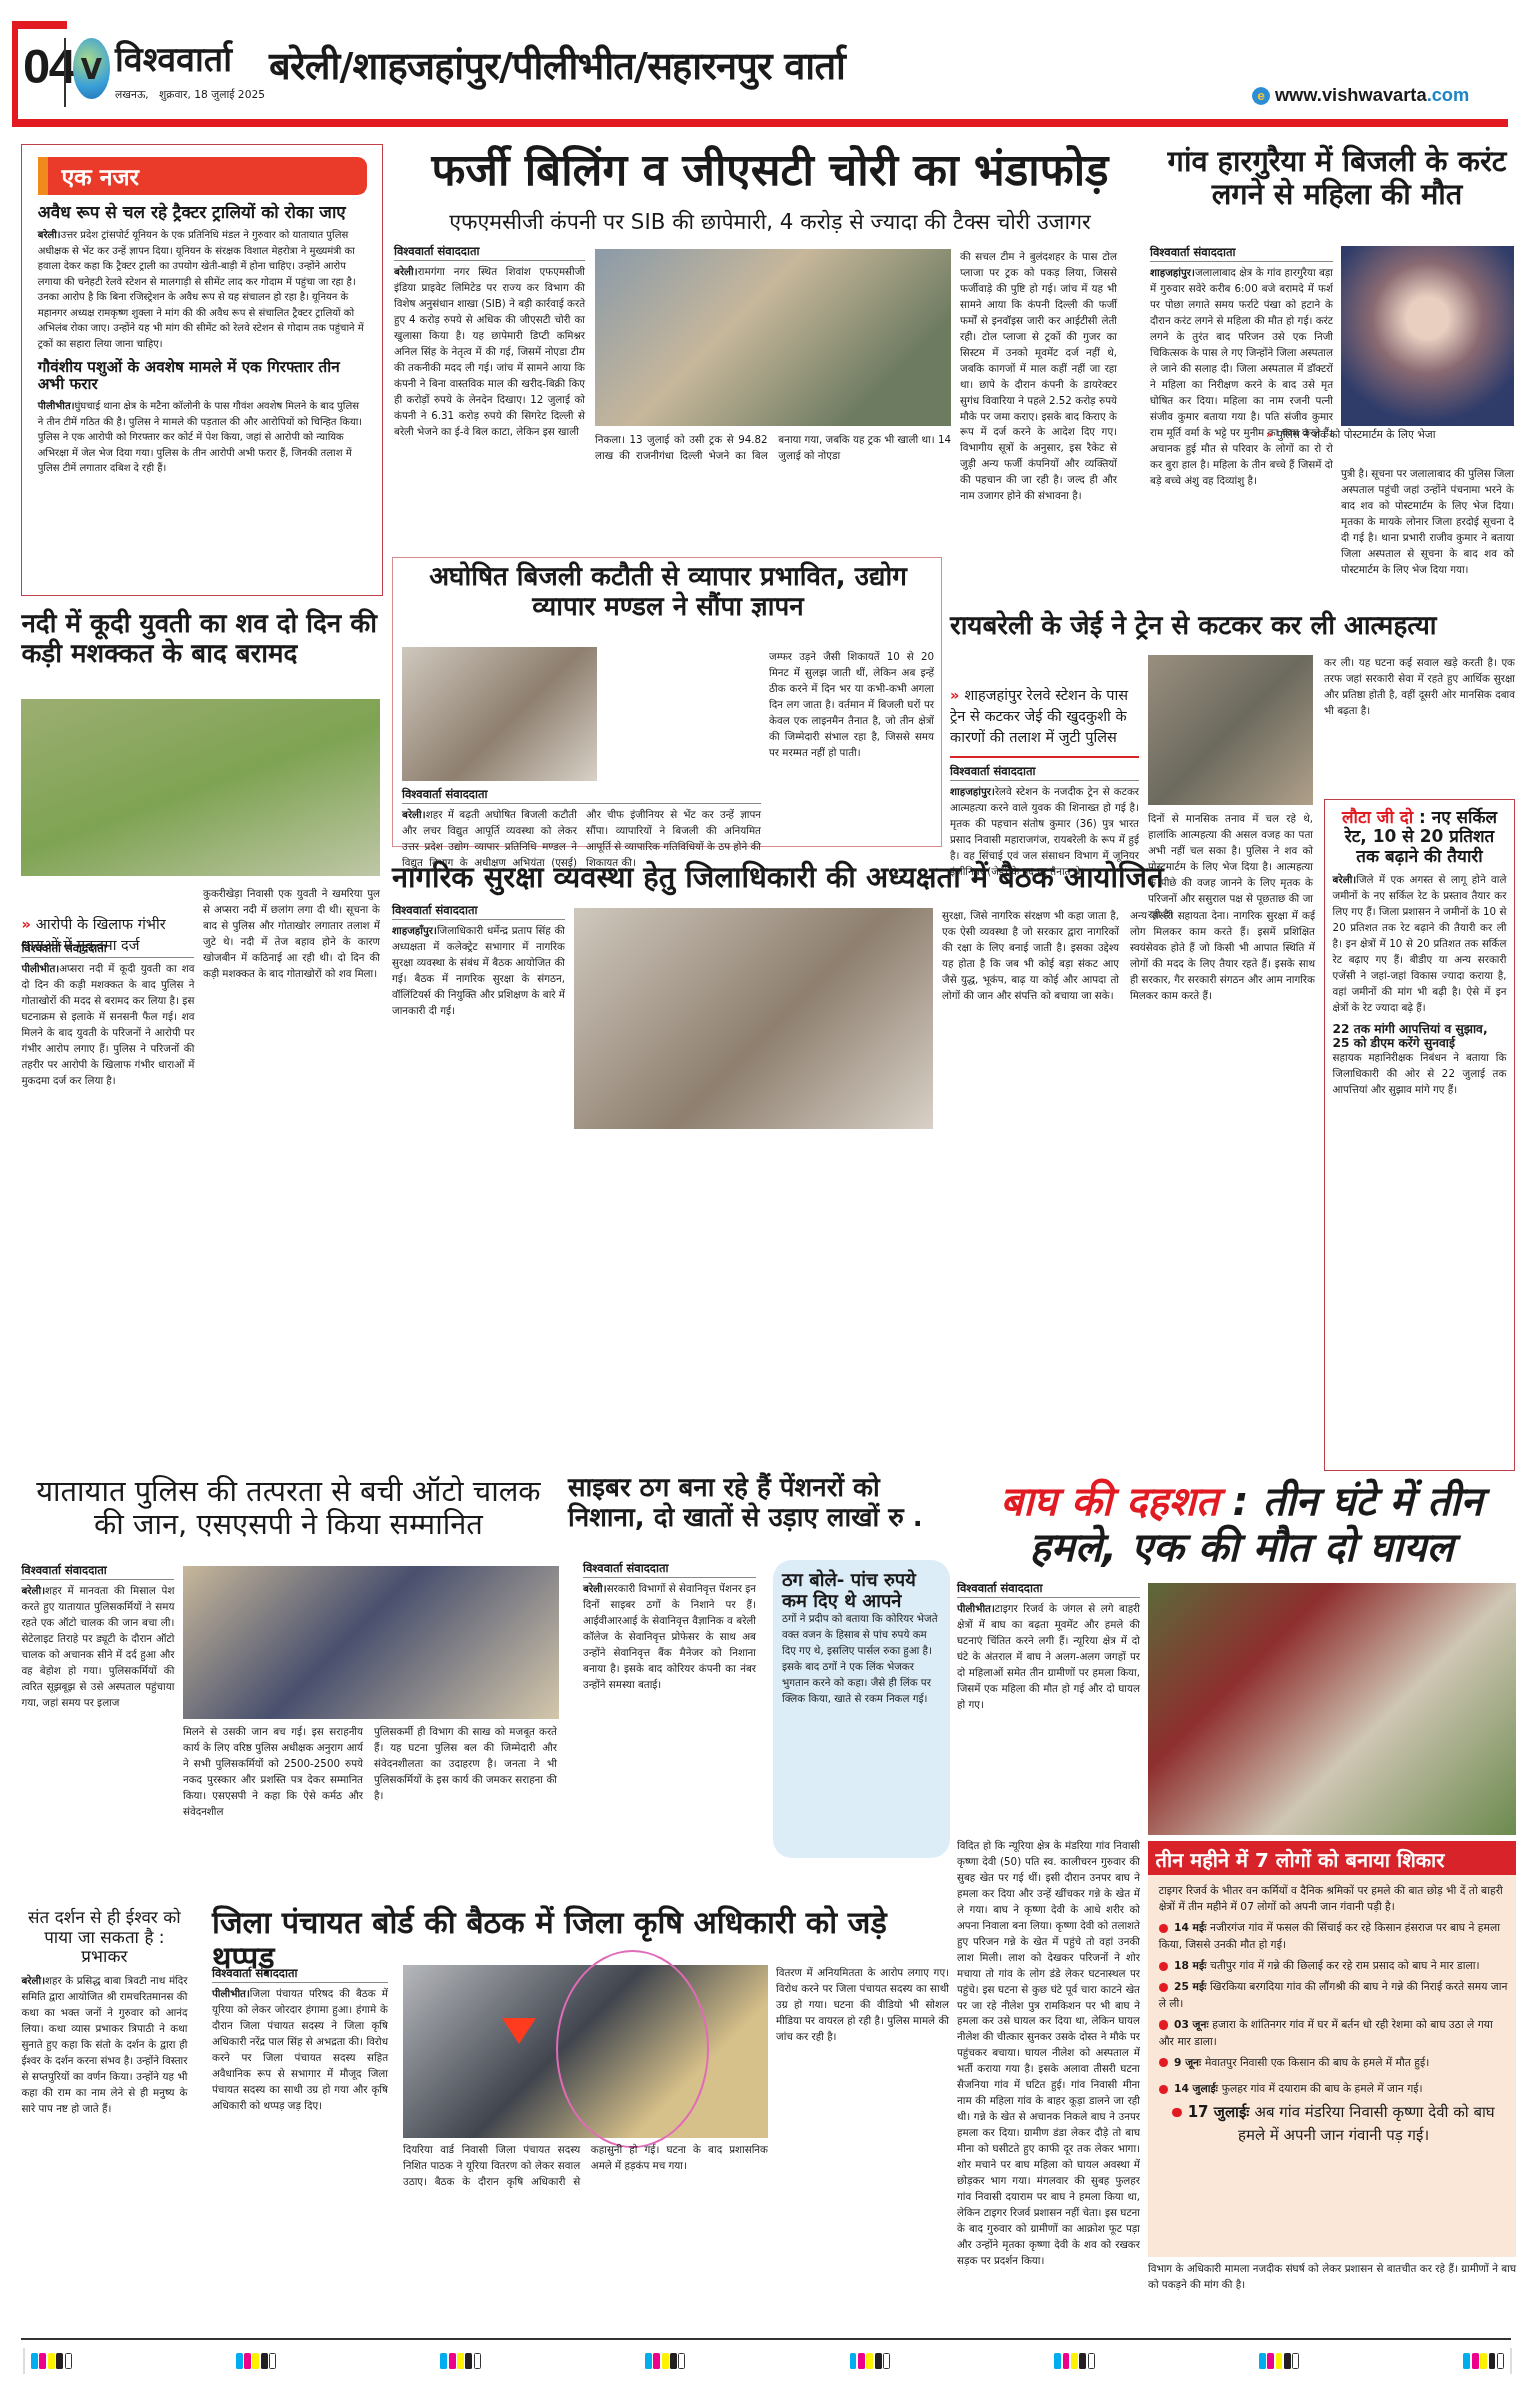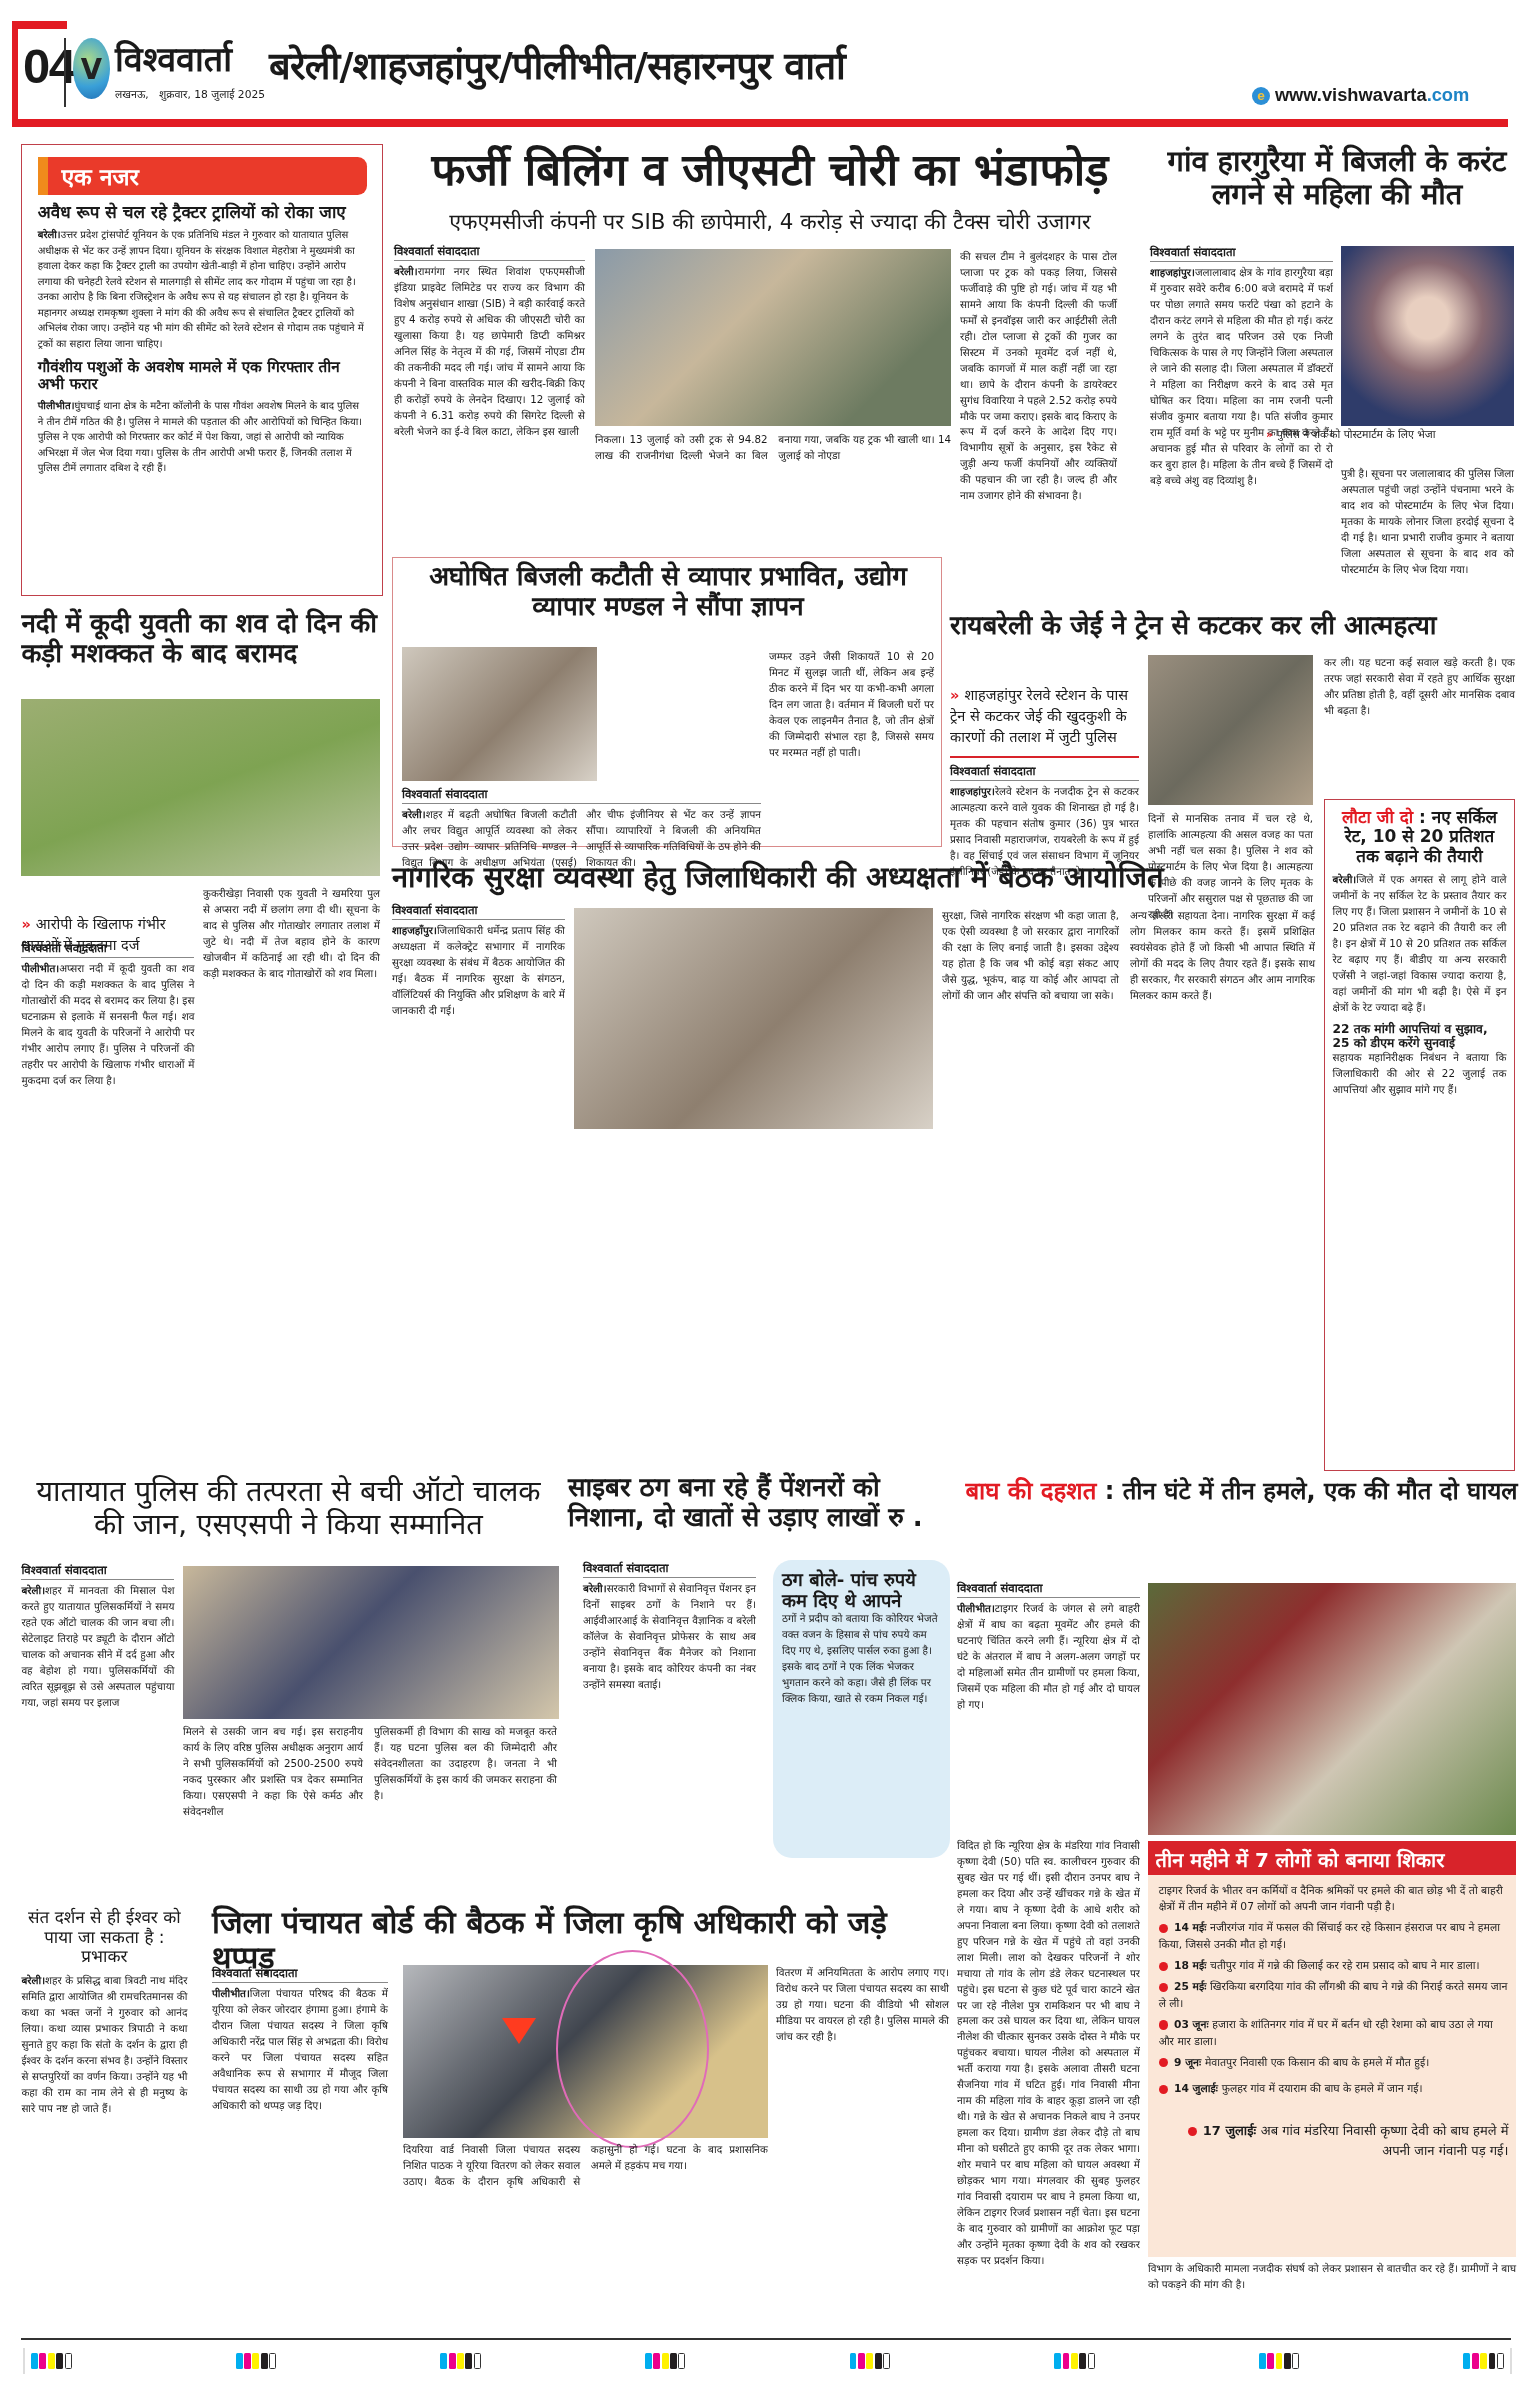--- a/index.html
+++ b/index.html
@@ -146,38 +146,38 @@
 <div class="abs hl" style="left:568px;top:1473px;width:382px;font-size:26px;">साइबर ठग बना रहे हैं पेंशनरों को निशाना, दो खातों से उड़ाए लाखों रु .</div>
 <div class="abs" style="left:583px;top:1560px;width:173px;">
   <div class="byline">विश्ववार्ता संवाददाता</div>
   <div class="body"><b>बरेली।</b><span>सरकारी विभागों से सेवानिवृत्त पेंशनर इन दिनों साइबर ठगों के निशाने पर हैं। आईवीआरआई के सेवानिवृत्त वैज्ञानिक व बरेली कॉलेज के सेवानिवृत्त प्रोफेसर के साथ अब उन्होंने सेवानिवृत्त बैंक मैनेजर को निशाना बनाया है। इसके बाद कोरियर कंपनी का नंबर उन्होंने समस्या बताई।</span></div>
 </div>
 <div class="abs infobox-blue" style="left:773px;top:1560px;width:177px;height:298px;">
   <div class="hl" style="font-size:18.3px;">ठग बोले- पांच रुपये कम दिए थे आपने</div>
   <div class="body" style="text-align:left;">ठगों ने प्रदीप को बताया कि कोरियर भेजते वक्त वजन के हिसाब से पांच रुपये कम दिए गए थे, इसलिए पार्सल रुका हुआ है। इसके बाद ठगों ने एक लिंक भेजकर भुगतान करने को कहा। जैसे ही लिंक पर क्लिक किया, खाते से रकम निकल गई।</div>
 </div>
 
-<div class="abs hl" style="left:959px;top:1478px;width:565px;font-size:24px;text-align:center;"><span style="color:#e21b23;">बाघ की दहशत</span> <span>: तीन घंटे में तीन हमले, एक की मौत दो घायल</span></div>
+<div class="abs hl" style="left:959px;top:1478px;width:565px;font-size:40px;text-align:center;font-style:italic;"><span style="color:#e21b23;">बाघ की दहशत</span> <span>: तीन घंटे में तीन हमले, एक की मौत दो घायल</span></div>
 <div class="abs" style="left:957px;top:1580px;width:183px;">
   <div class="byline">विश्ववार्ता संवाददाता</div>
   <div class="body"><b>पीलीभीत।</b><span>टाइगर रिजर्व के जंगल से लगे बाहरी क्षेत्रों में बाघ का बढ़ता मूवमेंट और हमले की घटनाएं चिंतित करने लगी हैं। न्यूरिया क्षेत्र में दो घंटे के अंतराल में बाघ ने अलग-अलग जगहों पर दो महिलाओं समेत तीन ग्रामीणों पर हमला किया, जिसमें एक महिला की मौत हो गई और दो घायल हो गए।</span></div>
 </div>
 <div class="abs photo tiger" style="left:1148px;top:1583px;width:368px;height:252px;"></div>
 <div class="abs body" style="left:957px;top:1838px;width:183px;height:504px;overflow:hidden;">विदित हो कि न्यूरिया क्षेत्र के मंडरिया गांव निवासी कृष्णा देवी (50) पति स्व. कालीचरन गुरुवार की सुबह खेत पर गई थीं। इसी दौरान उनपर बाघ ने हमला कर दिया और उन्हें खींचकर गन्ने के खेत में ले गया। बाघ ने कृष्णा देवी के आधे शरीर को अपना निवाला बना लिया। कृष्णा देवी को तलाशते हुए परिजन गन्ने के खेत में पहुंचे तो वहां उनकी लाश मिली। लाश को देखकर परिजनों ने शोर मचाया तो गांव के लोग डंडे लेकर घटनास्थल पर पहुंचे। इस घटना से कुछ घंटे पूर्व चारा काटने खेत पर जा रहे नीलेश पुत्र रामकिशन पर भी बाघ ने हमला कर उसे घायल कर दिया था, लेकिन घायल नीलेश की चीत्कार सुनकर उसके दोस्त ने मौके पर पहुंचकर बचाया। घायल नीलेश को अस्पताल में भर्ती कराया गया है। इसके अलावा तीसरी घटना सैजनिया गांव में घटित हुई। गांव निवासी मीना नाम की महिला गांव के बाहर कूड़ा डालने जा रही थी। गन्ने के खेत से अचानक निकले बाघ ने उनपर हमला कर दिया। ग्रामीण डंडा लेकर दौड़े तो बाघ मीना को घसीटते हुए काफी दूर तक लेकर भागा। शोर मचाने पर बाघ महिला को घायल अवस्था में छोड़कर भाग गया। मंगलवार की सुबह फुलहर गांव निवासी दयाराम पर बाघ ने हमला किया था, लेकिन टाइगर रिजर्व प्रशासन नहीं चेता। इस घटना के बाद गुरुवार को ग्रामीणों का आक्रोश फूट पड़ा और उन्होंने मृतका कृष्णा देवी के शव को रखकर सड़क पर प्रदर्शन किया।</div>
 <div class="abs red-banner" style="left:1148px;top:1841px;width:368px;">तीन महीने में 7 लोगों को बनाया शिकार</div>
 <div class="abs infobox-peach" style="left:1148px;top:1875px;width:368px;height:382px;">
   <div class="body" style="font-size:10.7px;text-align:left;">टाइगर रिजर्व के भीतर वन कर्मियों व दैनिक श्रमिकों पर हमले की बात छोड़ भी दें तो बाहरी क्षेत्रों में तीन महीने में 07 लोगों को अपनी जान गंवानी पड़ी है।</div>
   <div id="timeline">
       <div class="body" style="font-size: 10.7px; text-align: left; margin-top: 4.6px;"><span class="dot"></span><b>14 मईः </b><span>नजीरगंज गांव में फसल की सिंचाई कर रहे किसान हंसराज पर बाघ ने हमला किया, जिससे उनकी मौत हो गई।</span></div>
       <div class="body" style="font-size: 10.7px; text-align: left; margin-top: 4.6px;"><span class="dot"></span><b>18 मईः </b><span>चतीपुर गांव में गन्ने की छिलाई कर रहे राम प्रसाद को बाघ ने मार डाला।</span></div>
       <div class="body" style="font-size: 10.7px; text-align: left; margin-top: 4.6px;"><span class="dot"></span><b>25 मईः </b><span>खिरकिया बरगदिया गांव की लौंगश्री की बाघ ने गन्ने की निराई करते समय जान ले ली।</span></div>
       <div class="body" style="font-size: 10.7px; text-align: left; margin-top: 4.6px;"><span class="dot"></span><b>03 जूनः </b><span>हजारा के शांतिनगर गांव में घर में बर्तन धो रही रेशमा को बाघ उठा ले गया और मार डाला।</span></div>
       <div class="body" style="font-size: 10.7px; text-align: left; margin-top: 4.6px;"><span class="dot"></span><b>9 जूनः </b><span>मेवातपुर निवासी एक किसान की बाघ के हमले में मौत हुई।</span></div>
       <div class="body" style="font-size: 10.7px; text-align: left; margin-top: 10px;"><span class="dot"></span><b>14 जुलाईः </b><span>फुलहर गांव में दयाराम की बाघ के हमले में जान गई।</span></div>
-      <div class="body" style="font-size: 13px; text-align: right; margin-top: 23px;"><span class="dot"></span><b>17 जुलाईः </b><span>अब गांव मंडरिया निवासी कृष्णा देवी को बाघ हमले में अपनी जान गंवानी पड़ गई।</span></div>
+      <div class="body" style="font-size: 15px; text-align: center; margin-top: 3px;"><span class="dot"></span><b>17 जुलाईः </b><span>अब गांव मंडरिया निवासी कृष्णा देवी को बाघ हमले में अपनी जान गंवानी पड़ गई।</span></div>
     </div>
 </div>
 <div class="abs body" style="left:1148px;top:2261px;width:368px;">विभाग के अधिकारी मामला नजदीक संघर्ष को लेकर प्रशासन से बातचीत कर रहे हैं। ग्रामीणों ने बाघ को पकड़ने की मांग की है।</div>
 
 <div class="abs hl" style="left:21.4px;top:1908px;width:166px;font-size:17px;text-align:center;font-weight:normal;">संत दर्शन से ही ईश्वर को पाया जा सकता है : प्रभाकर</div>
 <div class="abs body" style="left:21.4px;top:1973px;width:166px;"><b>बरेली।</b><span>शहर के प्रसिद्ध बाबा त्रिवटी नाथ मंदिर समिति द्वारा आयोजित श्री रामचरितमानस की कथा का भक्त जनों ने गुरुवार को आनंद लिया। कथा व्यास प्रभाकर त्रिपाठी ने कथा सुनाते हुए कहा कि संतो के दर्शन के द्वारा ही ईश्वर के दर्शन करना संभव है। उन्होंने विस्तार से सप्तपुरियों का वर्णन किया। उन्होंने यह भी कहा की राम का नाम लेने से ही मनुष्य के सारे पाप नष्ट हो जाते हैं।</span></div>
 
 <div class="abs hl" style="left:212px;top:1905px;width:733px;font-size:30.5px;">जिला पंचायत बोर्ड की बैठक में जिला कृषि अधिकारी को जड़े थप्पड़</div>
 <div class="abs" style="left:212px;top:1965px;width:176px;">
   <div class="byline">विश्ववार्ता संवाददाता</div>

